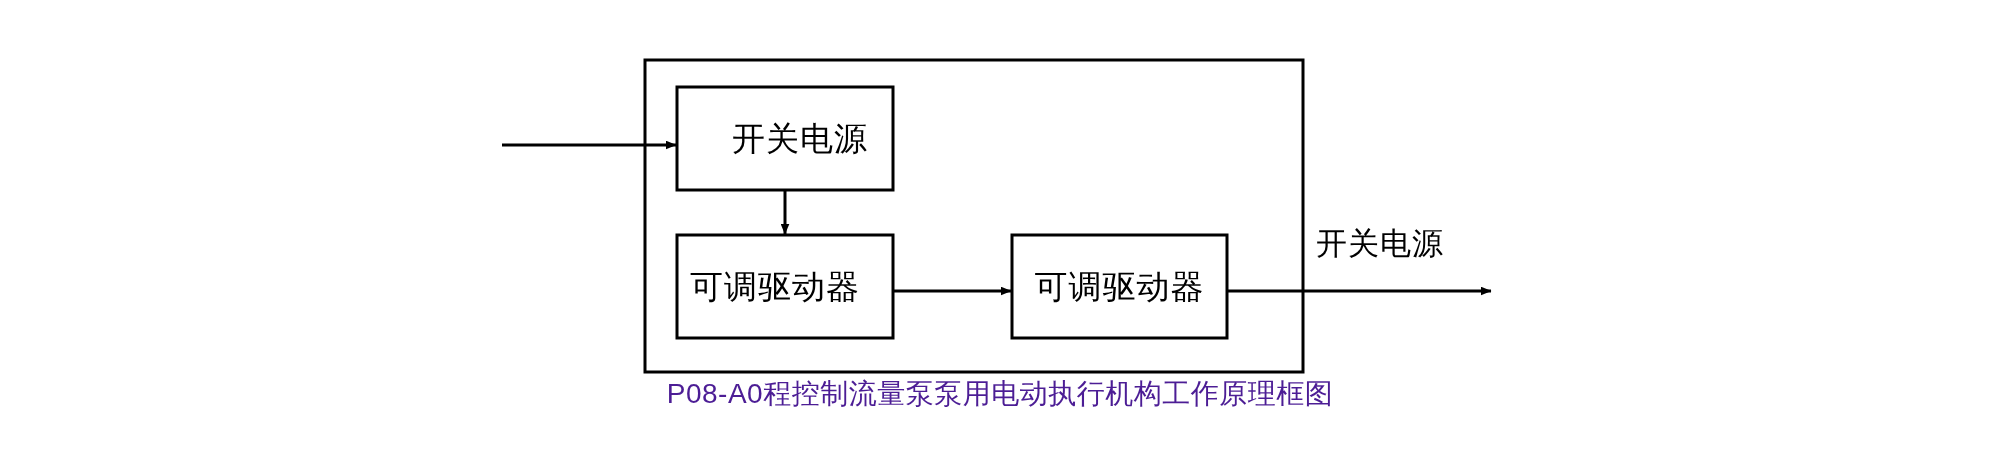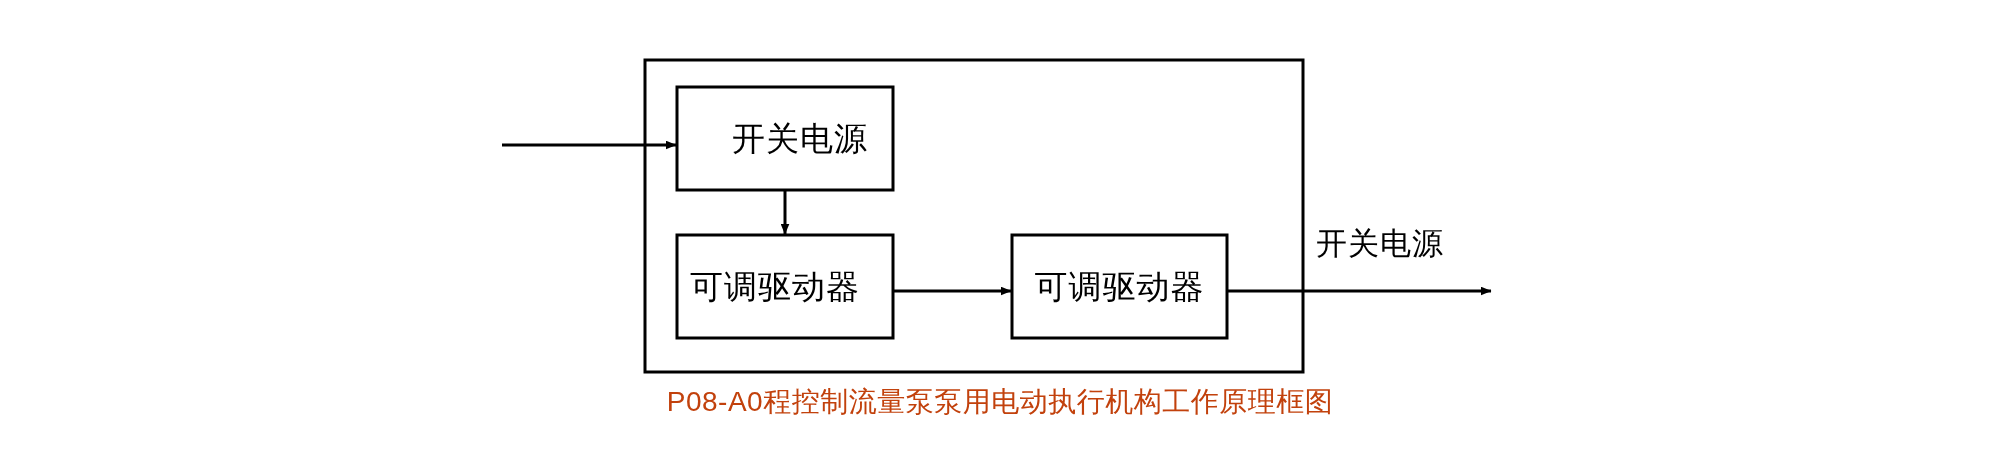--- a/index.html
+++ b/index.html
@@ -44,27 +44,27 @@
     position: absolute;
     font-size: 31px;
     letter-spacing: 1px;
     white-space: nowrap;
     line-height: 1;
     color: #000;
   }
   .caption {
     position: absolute;
     left: 0;
-    top: 388px;
+    top: 380px;
     width: 2000px;
     text-align: center;
     font-size: 28px;
     letter-spacing: 0.5px;
     line-height: 1;
-    color: #c2410c;
+    color: #4c1d95;
     white-space: nowrap;
   }
 </style>
 </head>
 <body>
 
 <div id="diagram-root">
 
   <svg class="svg-layer" viewBox="0 0 2000 454">
     <defs>

